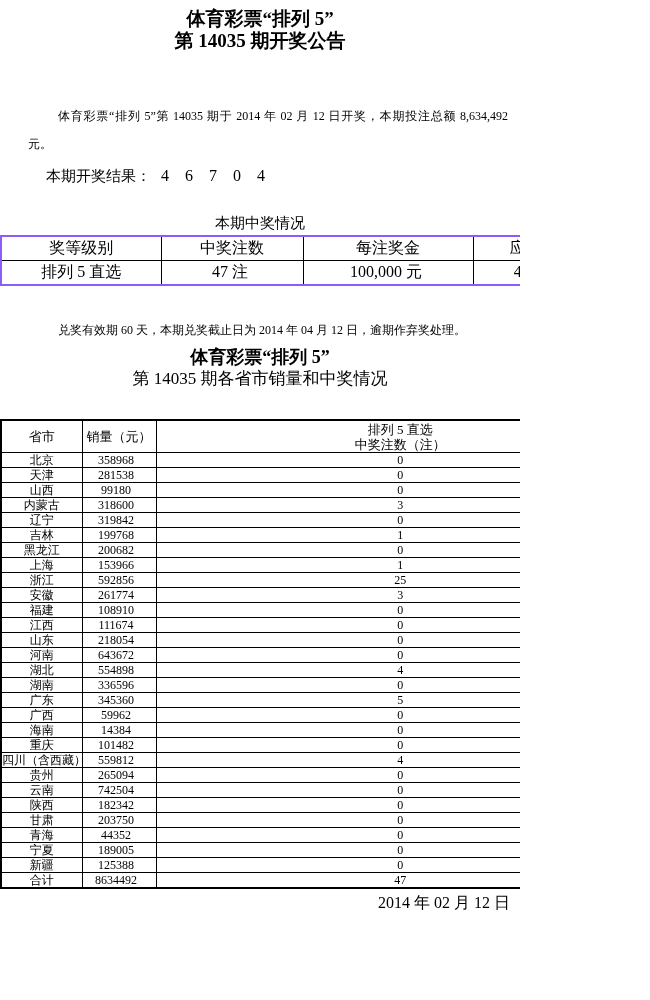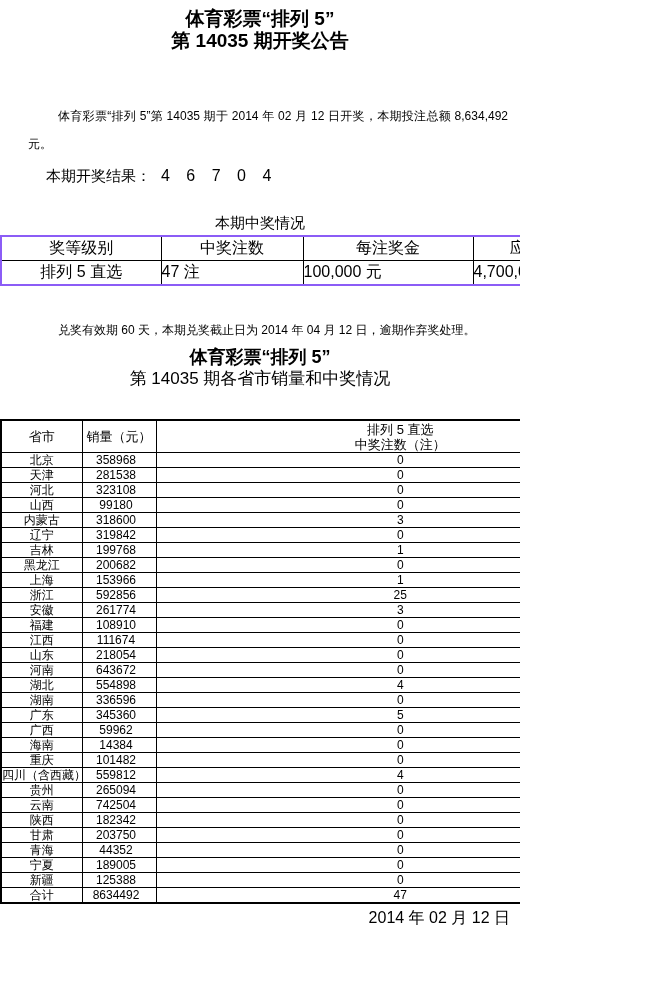--- a/index.html
+++ b/index.html
@@ -1,19 +1,19 @@
 <!DOCTYPE html>
 <html><head>
 <meta charset="utf-8">
 <style>
   html,body { margin:0; padding:0; background:#ffffff; }
   .page {
     width:520px; height:1000px; box-sizing:border-box;
     background:#ffffff; color:#000;
-    font-family:Liberation Sans, sans-serif;
+    font-family:Liberation Serif, serif;
     padding-top:8px; overflow:hidden; position:relative;
   }
   .t1 { font-size:19px; font-weight:bold; text-align:center; margin:0; line-height:22px; }
   .para {
     font-size:12px; line-height:28px; margin:0 12px 0 28px;
     text-indent:30px; text-align:justify;
   }
   .para-intro { margin-top:50px; }
   .result-line { margin:6px 12px 0 46px; font-size:15px; line-height:24px; }
   .result-digits { font-size:16px; letter-spacing:6px; margin-left:10px; }
@@ -21,21 +21,21 @@
   table.prize {
     border-collapse:collapse; table-layout:fixed;
     width:642px; margin:3px auto 0 auto; border:2px solid #8b5cf6;
   }
   table.prize th, table.prize td {
     border:1px solid #000; font-weight:normal; font-size:16px; padding:0;
   }
   table.prize th { height:23px; text-align:center; }
   table.prize td { height:23px; }
   table.prize td.p0 { text-align:center; }
-  table.prize td.p1, table.prize td.p2, table.prize td.p3 { text-align:left; padding-right:4px;margin-top:28px; }
+  table.prize td.p1, table.prize td.p2, table.prize td.p3 { text-align:center; padding-right:4px;margin-top:28px; }
   .para-redeem { margin-top:30px; }
   .t2a { font-size:18px; font-weight:bold; text-align:center; margin:2px 0 0 0; line-height:22px; }
   .t2b { font-size:17px; font-weight:normal; text-align:center; margin:0; line-height:21px; }
   table.prov {
     border-collapse:collapse; table-layout:fixed;
     width:644px; margin:30px auto 0 auto; border:2px solid #000;
   }
   table.prov th, table.prov td { border:1px solid #000; padding:0; font-weight:normal; }
   table.prov thead th { font-size:13px; line-height:15px; height:31px; text-align:center; }
   table.prov td { height:14px; line-height:14px; font-size:12px; white-space:nowrap; }
@@ -109,25 +109,20 @@
           <td class="c0">北京</td>
           <td class="c1">358968</td>
           <td class="c2">0</td>
         </tr>
         <tr>
           <td class="c0">天津</td>
           <td class="c1">281538</td>
           <td class="c2">0</td>
         </tr>
         <tr>
-          <td class="c0">河北</td>
-          <td class="c1">323108</td>
-          <td class="c2">0</td>
-        </tr>
-        <tr>
           <td class="c0">山西</td>
           <td class="c1">99180</td>
           <td class="c2">0</td>
         </tr>
         <tr>
           <td class="c0">内蒙古</td>
           <td class="c1">318600</td>
           <td class="c2">3</td>
         </tr>
         <tr>

